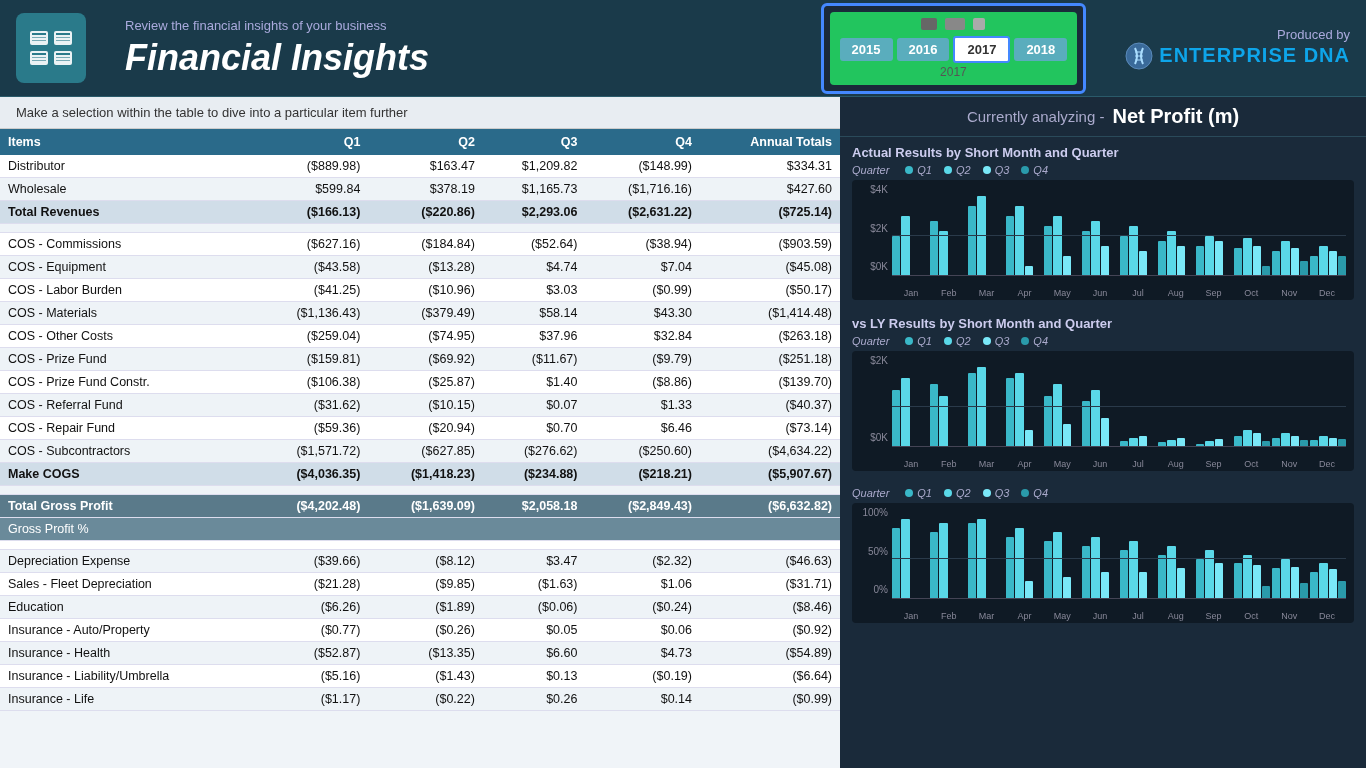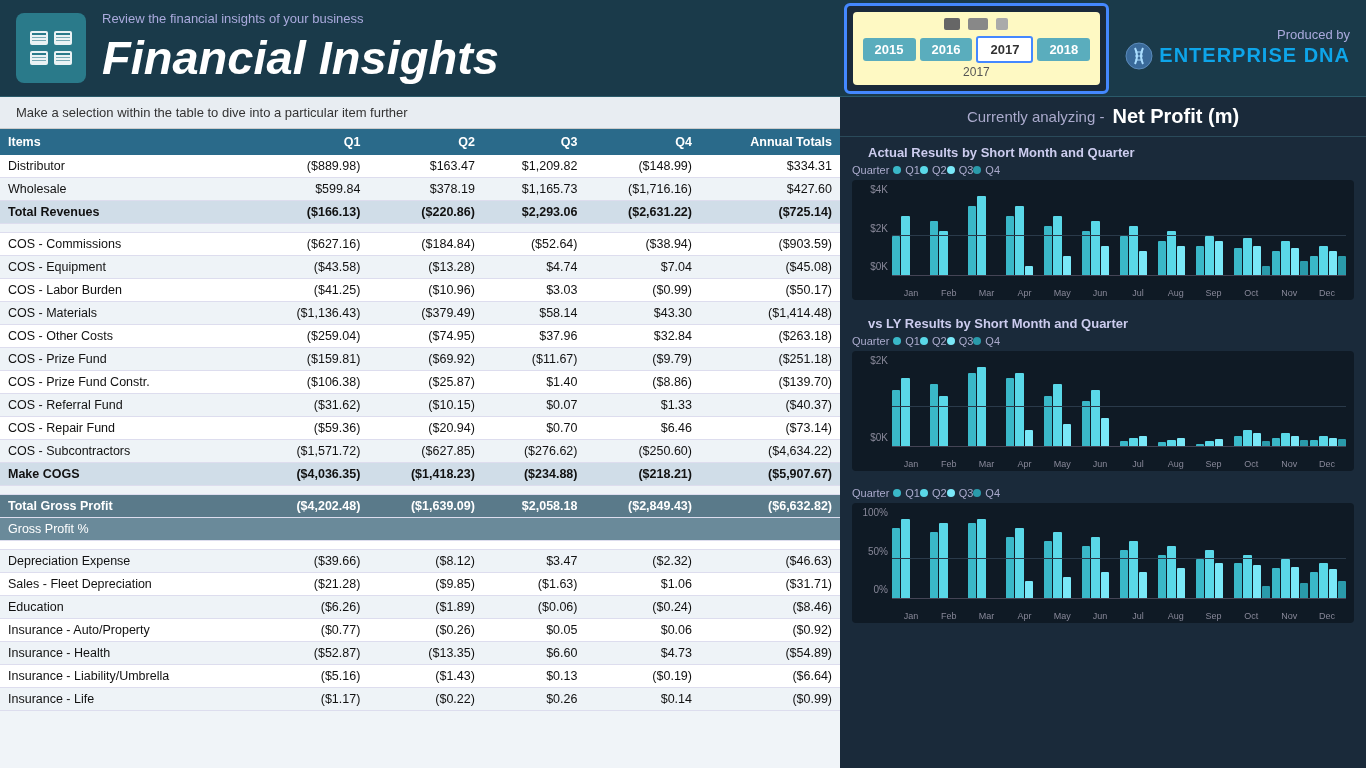--- a/index.html
+++ b/index.html
@@ -13,41 +13,42 @@
     }
 
     
     .header {
       background: #1a3a4a;
       display: flex;
       align-items: center;
       padding: 8px 16px;
       height: 97px;
       border-bottom: 1px solid #2a5a6a;
+      gap: 23px;
     }
     .header-logo {
       width: 70px;
       height: 70px;
       background: #2a7a8a;
       border-radius: 8px;
       display: flex;
       align-items: center;
       justify-content: center;
       margin-right: 16px;
       flex-shrink: 0;
     }
     .header-logo svg { width: 50px; height: 50px; }
     .header-title-block { flex: 1; }
     .header-subtitle {
       font-size: 13px;
       color: #aad;
       margin-bottom: 4px;
     }
     .header-title {
-      font-size: 47px;
+      font-size: 36px;
       font-weight: 700;
       color: #fff;
       font-style: italic;
     }
 
     
     .metric-selector {
       display: flex;
       flex-direction: column;
       align-items: center;
@@ -81,21 +82,21 @@
 
     
     .year-selector-container {
       border: 3px solid #4488ff;
       border-radius: 6px;
       padding: 6px;
       background: #1a2a3a;
       margin: 0 16px;
     }
     .year-selector-inner {
-      background: #fef9c3;
+      background: #22c55e;
       border-radius: 4px;
       padding: 6px 10px;
     }
     .year-selector-top {
       display: flex;
       justify-content: center;
       align-items: center;
       margin-bottom: 6px;
     }
     .year-controls {
@@ -275,25 +276,26 @@
       padding: 8px 12px;
     }
     .chart-section {
       margin-bottom: 16px;
     }
     .chart-title {
       font-size: 13px;
       font-weight: 600;
       color: #cce;
       margin-bottom: 4px;
-      margin-left: 16px;
     }
     .chart-legend {
       display: flex;
+      gap: 12px;
       margin-bottom: 4px;
+      font-style: italic;
     }
     .legend-item {
       display: flex;
       align-items: center;
       gap: 4px;
       font-size: 11px;
       color: #aac;
     }
     .legend-dot {
       width: 8px;

